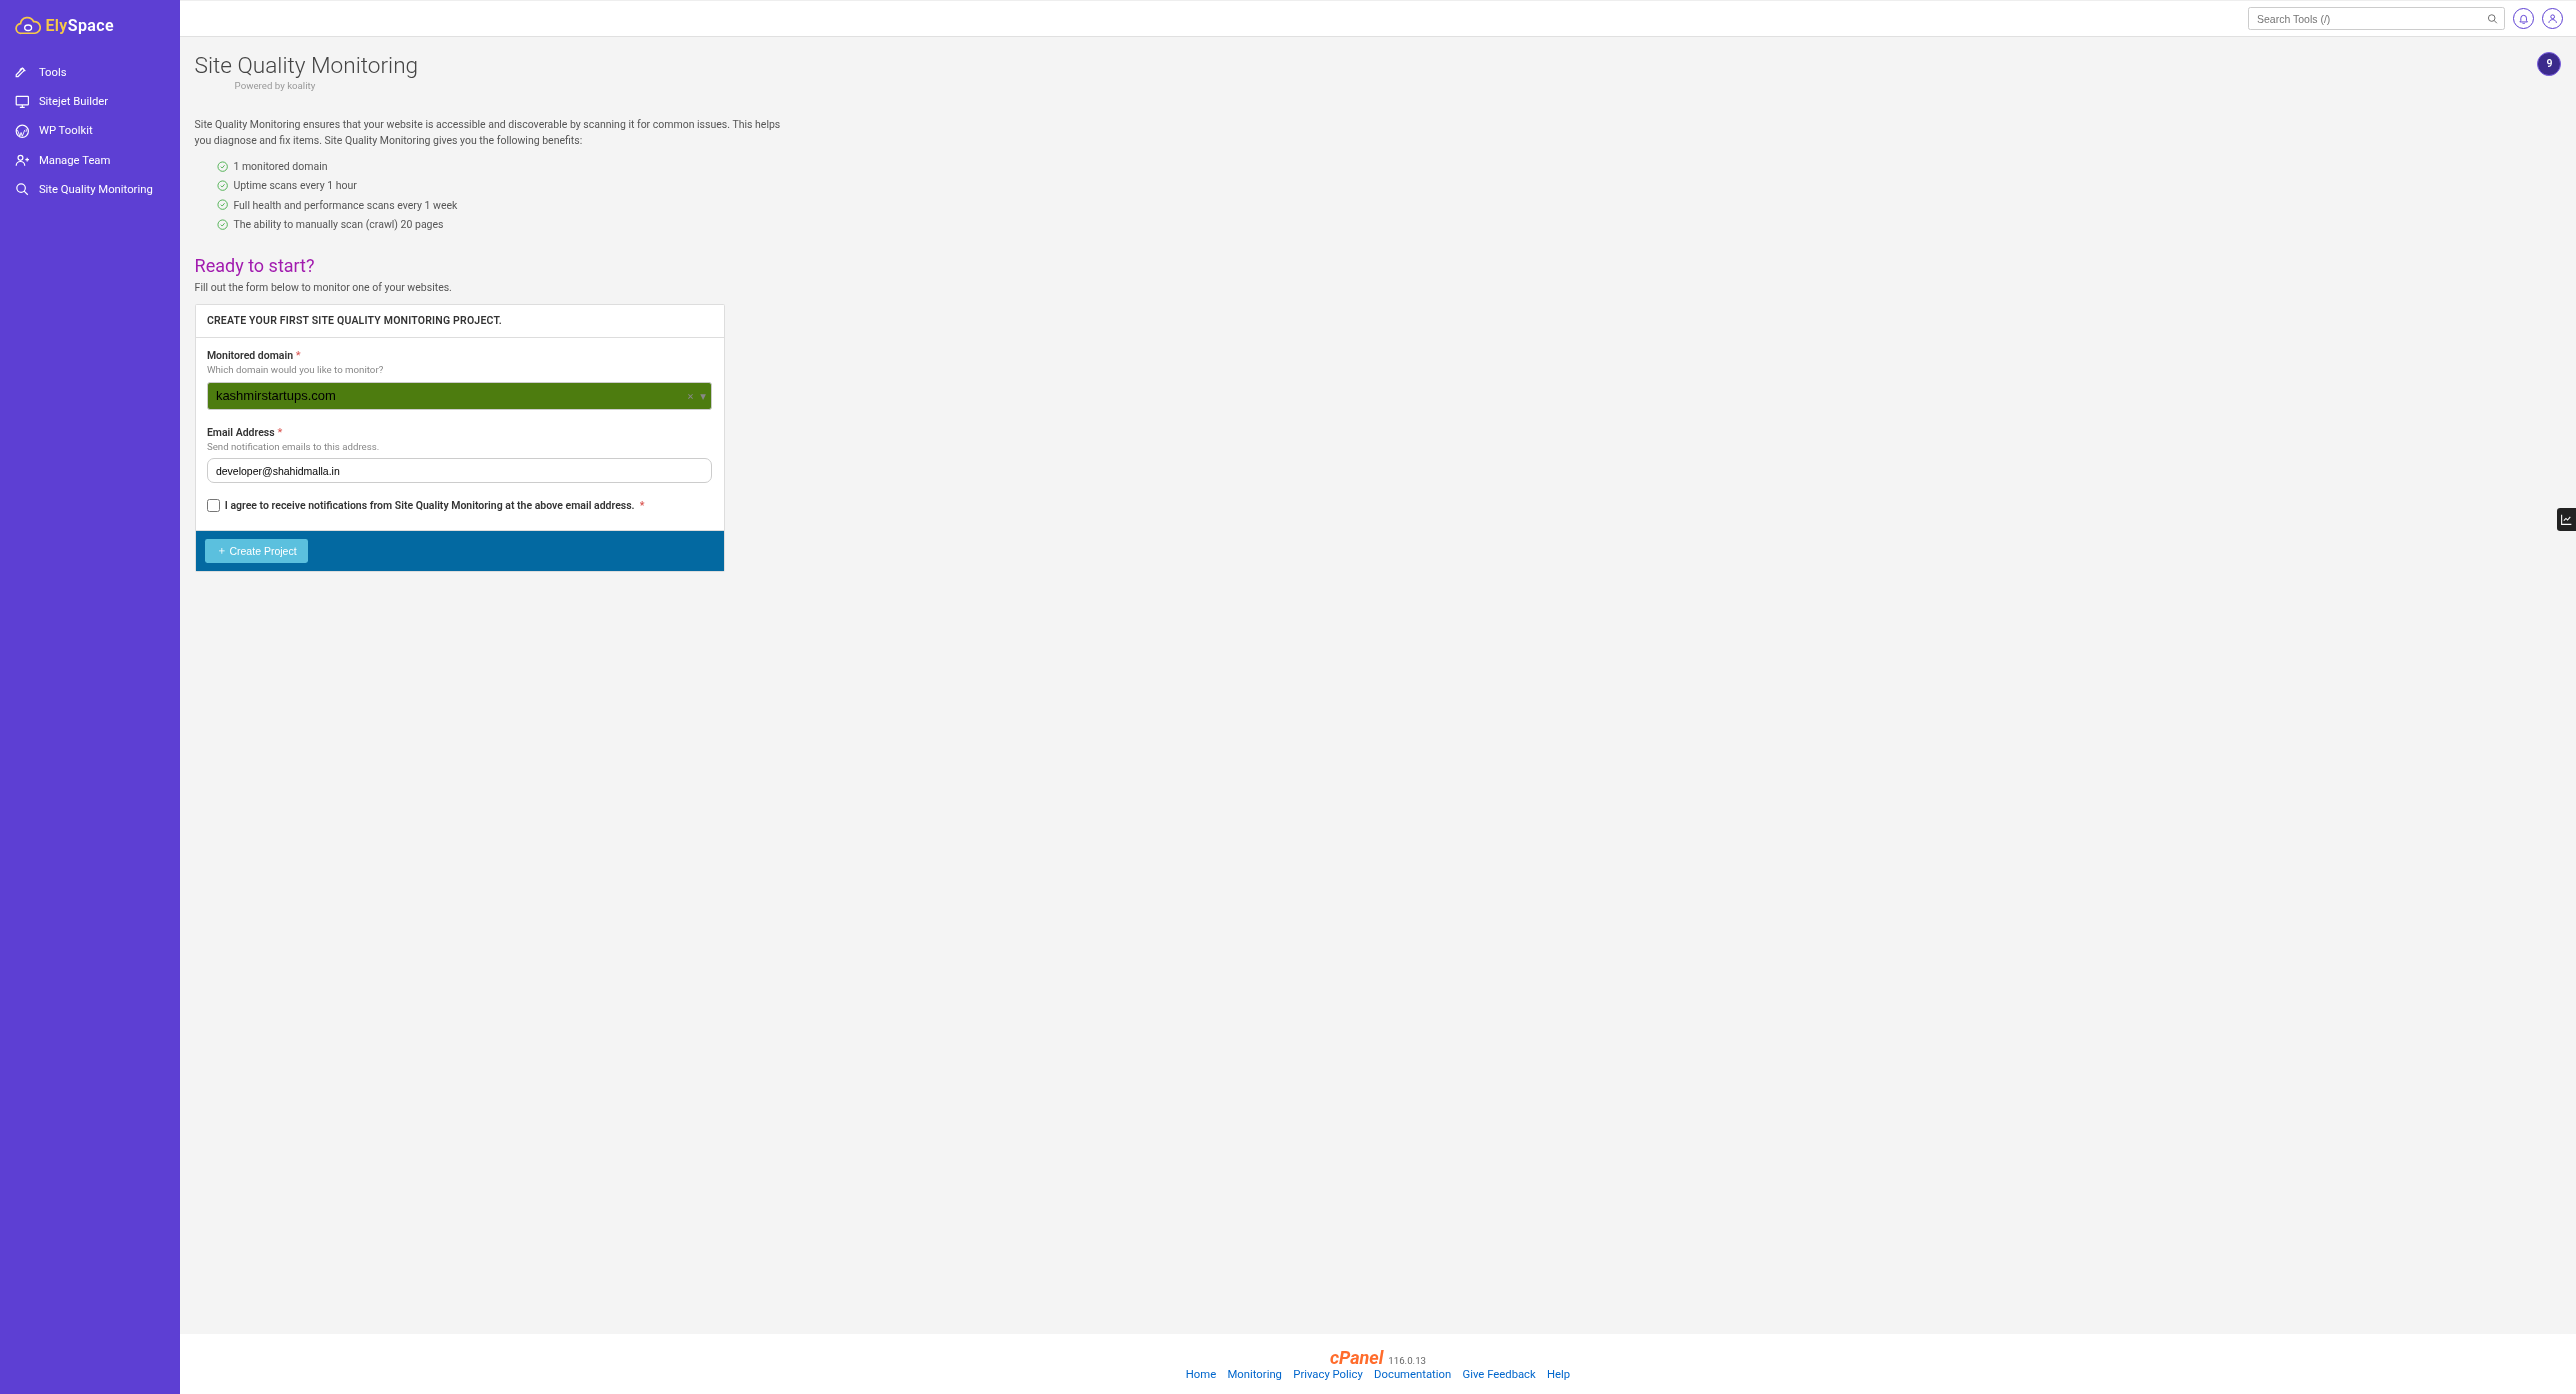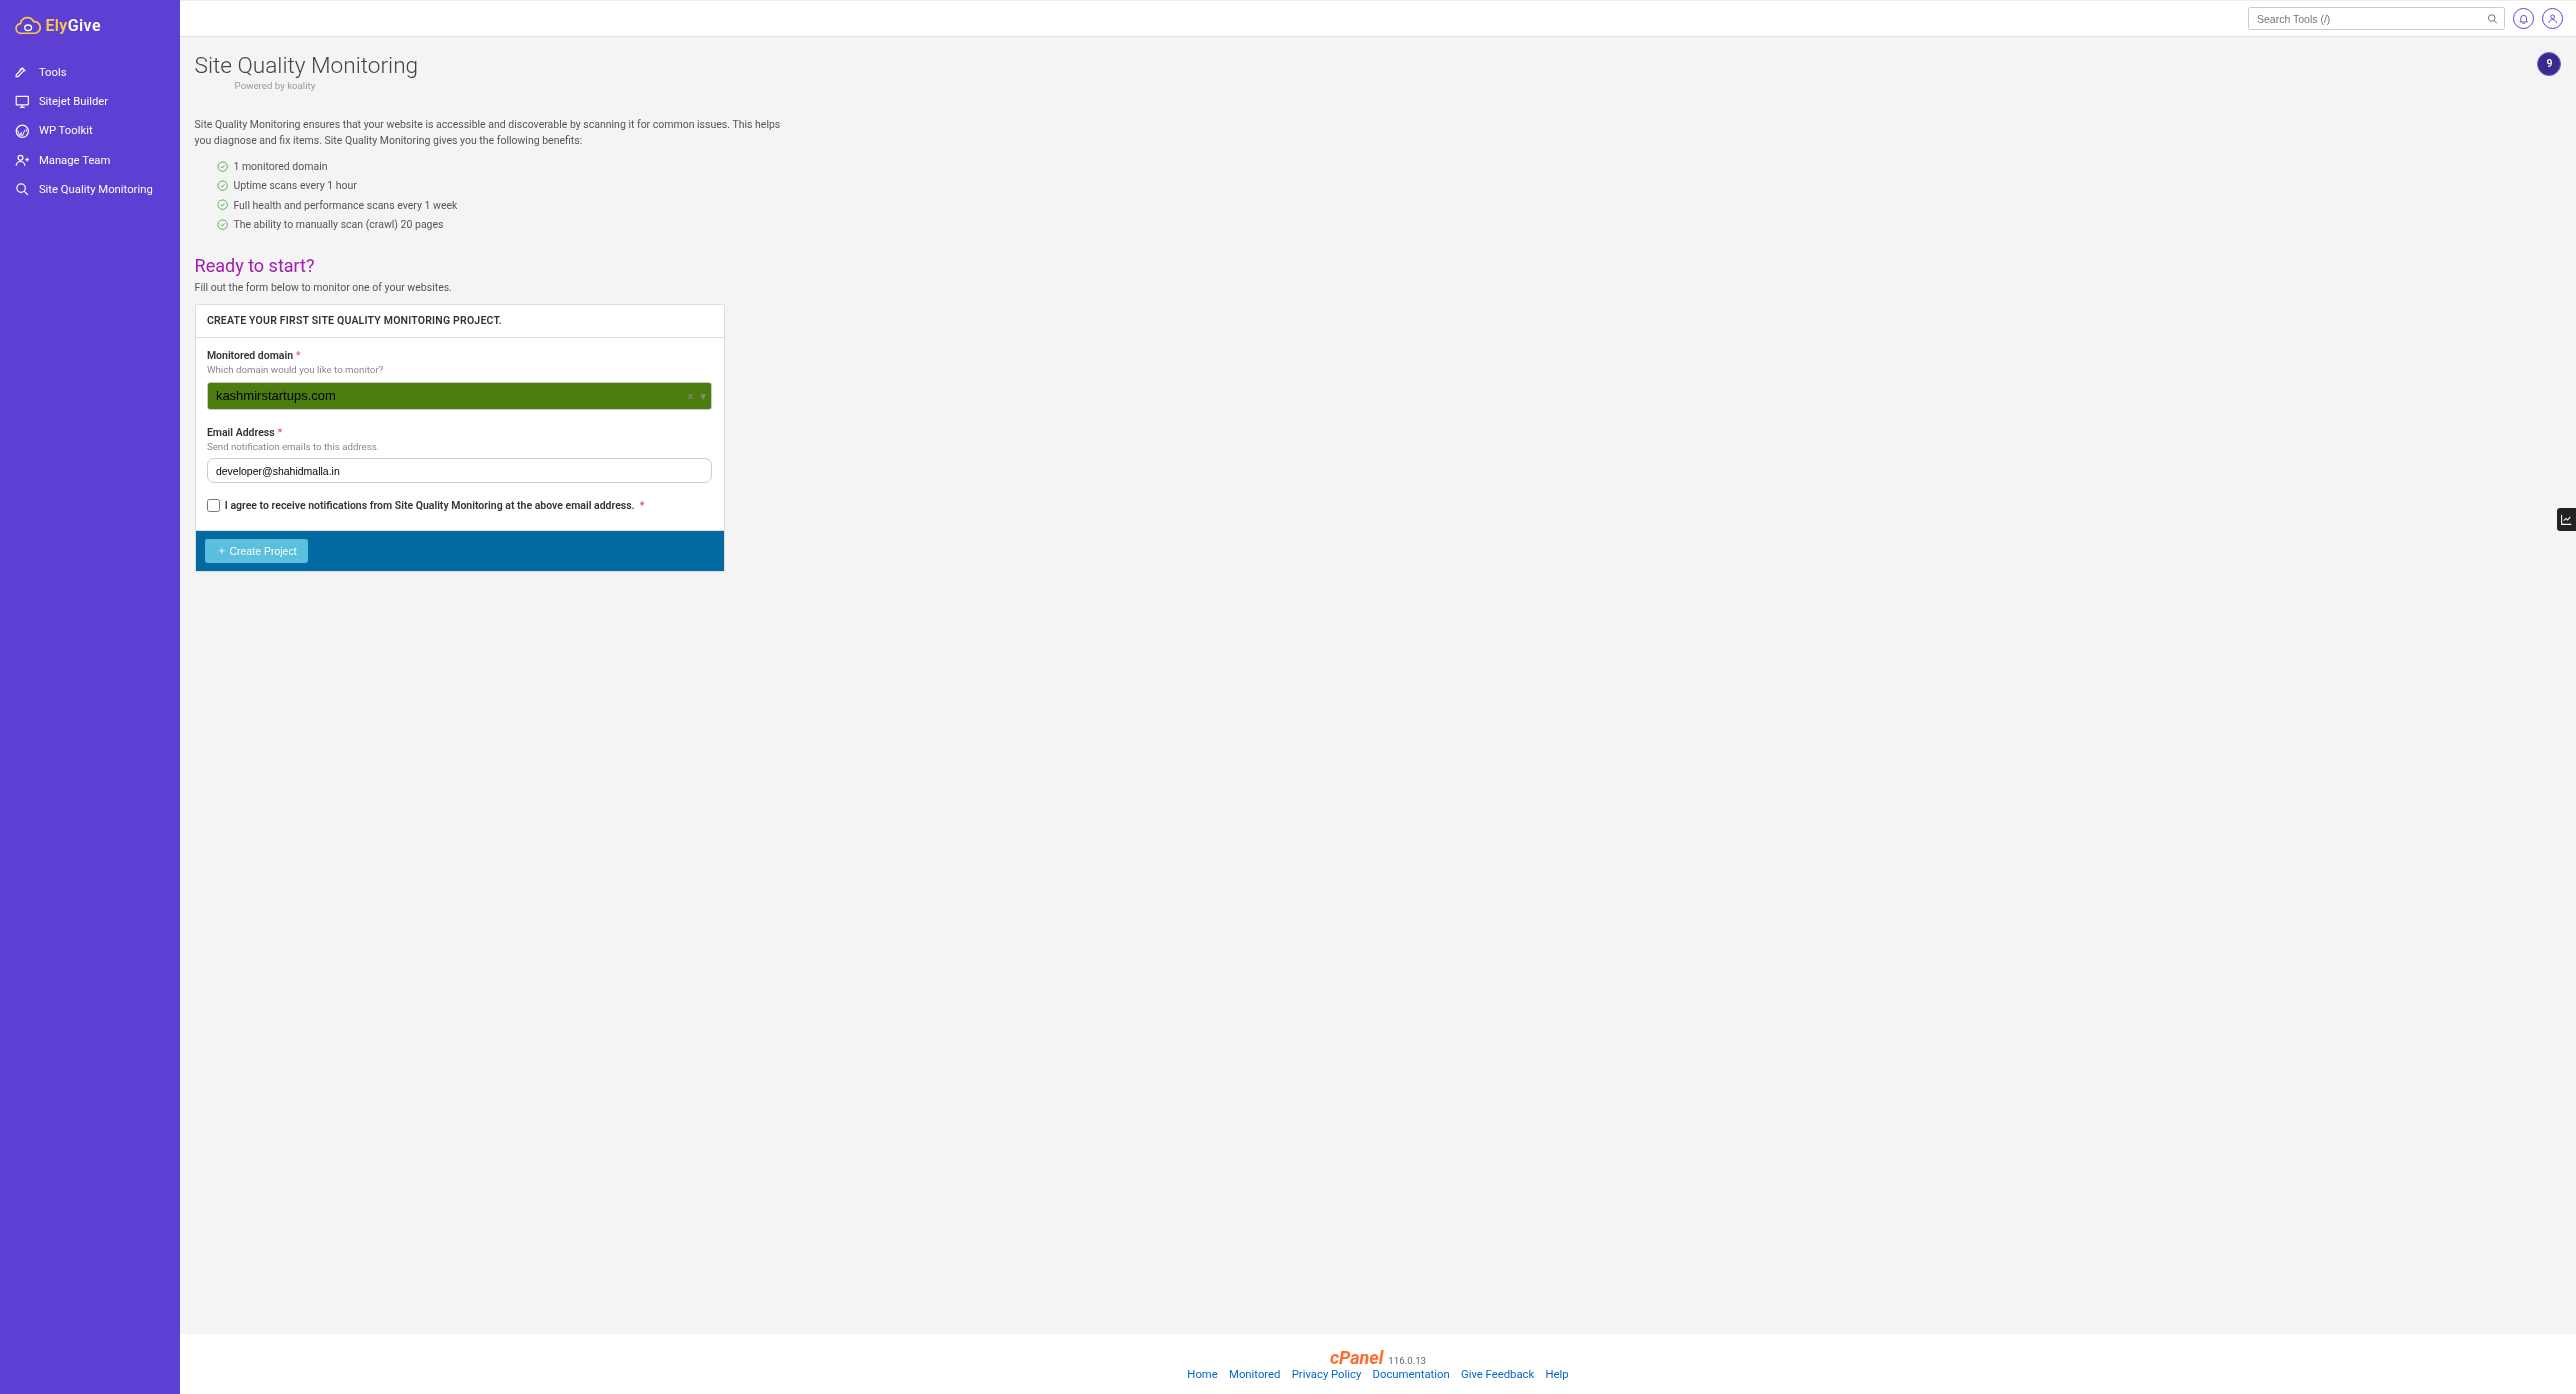--- a/index.html
+++ b/index.html
@@ -59,21 +59,21 @@
 <body>
 
 <div class="app">
   <aside class="sidebar">
     <div class="logo-area">
       <div class="logo">
         <svg class="logo-cloud" viewBox="0 0 40 28">
             <path d="M30 8a10 10 0 0 0-19 3 7 7 0 0 0 1 14h20a8 8 0 1 0-2-17z" fill="none" stroke="#f7c948" stroke-width="2.5"></path>
             <ellipse cx="22" cy="17" rx="5" ry="4" fill="none" stroke="#fff" stroke-width="2"></ellipse>
           </svg>
-        <span class="logo-text"><span class="ely">Ely</span><span class="space">Give</span></span>
+        <span class="logo-text"><span class="ely">Ely</span><span class="space">Space</span></span>
       </div>
     </div>
     <nav class="nav">
       <div class="nav-item">
         <span class="nav-icon">
             <svg width="14.6" height="14.6" viewBox="0 0 24 24" fill="none" stroke="#fff" stroke-width="2">
               <path d="M14 7l3 3M5 19l6-6m-2-6a3 3 0 1 1 4 4L5 19H2v-3L13 5z"></path>
             </svg>
           </span>
         <span>Tools</span>
@@ -215,21 +215,21 @@
       </div>
     </div>
 
     <footer class="footer">
       <div class="footer-left">
         <span class="cpanel-logo">cPanel</span>
         <span class="version">116.0.13</span>
       </div>
       <div class="footer-links">
         <a>Home</a>
-        <a>Monitored</a>
+        <a>Monitoring</a>
         <a>Privacy Policy</a>
         <a>Documentation</a>
         <a>Give Feedback</a>
         <a>Help</a>
       </div>
     </footer>
   </div>
 </div>
 
 <div class="side-tab">

